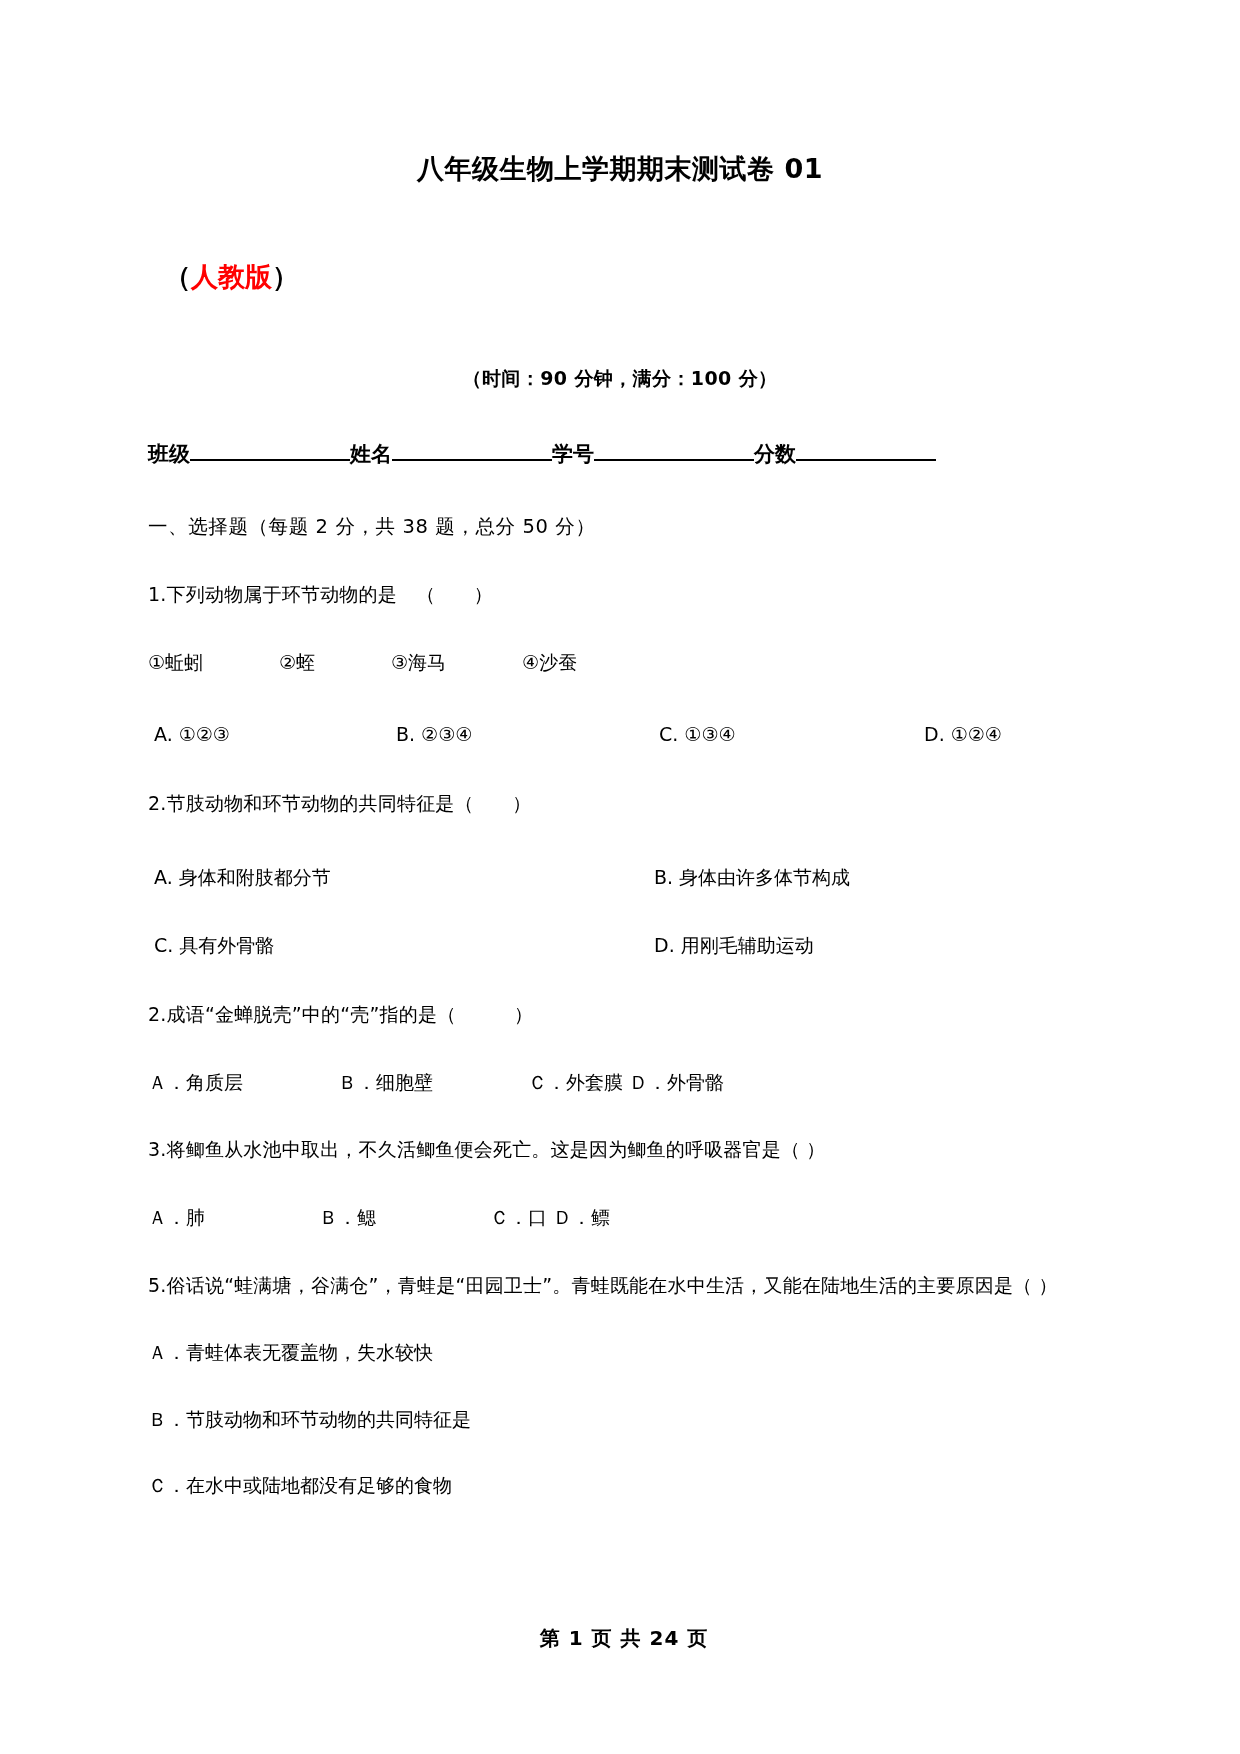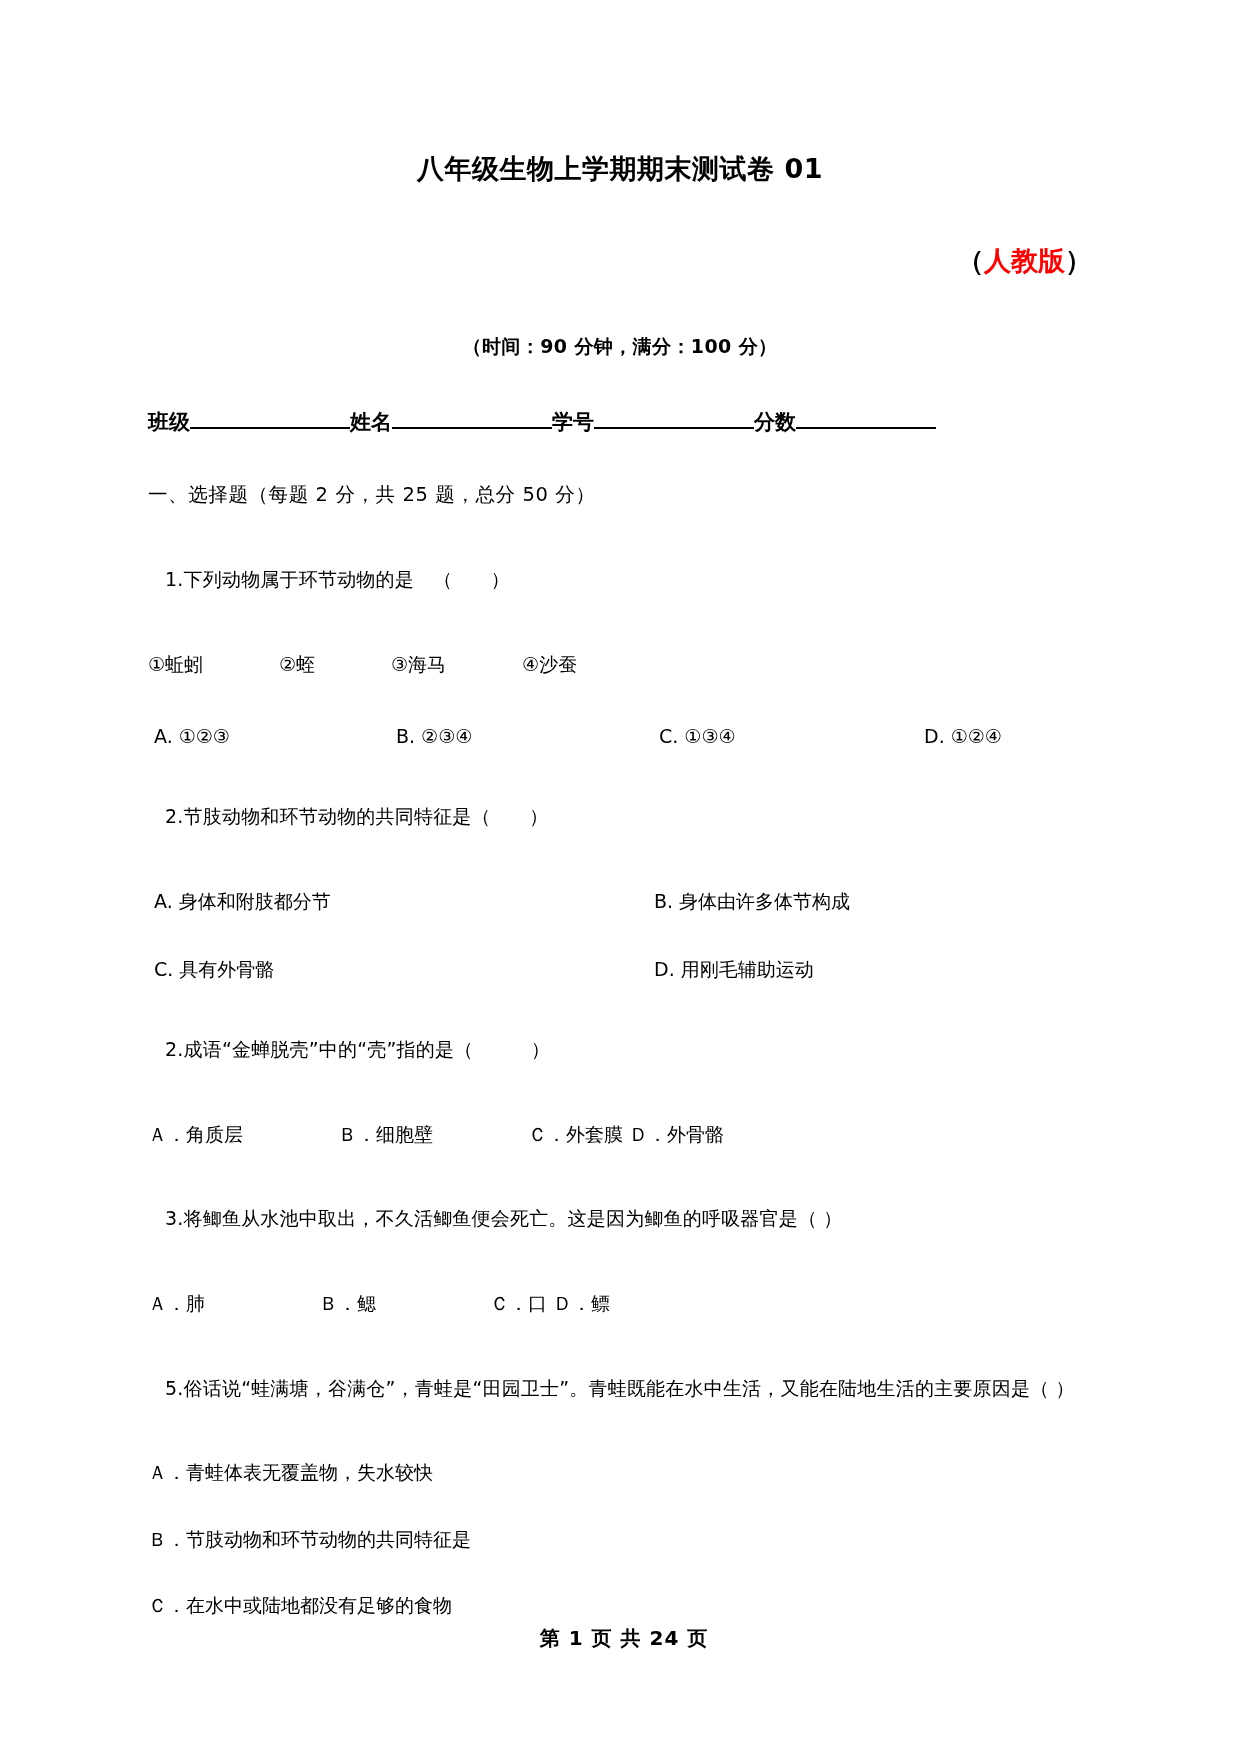--- a/index.html
+++ b/index.html
@@ -31,24 +31,24 @@
   .doc-title {
     text-align: center;
     font-size: 27px;
     font-weight: bold;
     letter-spacing: 0.5px;
     margin: 0;
     padding-top: 153px;
     line-height: 1.2;
   }
   .subtitle-line {
-    text-align: right;
+    text-align: left;
     font-size: 27px;
     font-weight: bold;
-    margin: 0;
+    margin: 16px;
     padding-top: 60px;
     line-height: 1.2;
   }
   .subtitle-paren {
     color: #000000;
   }
   .subtitle-red {
     color: #ff0000;
   }
   .exam-meta {
@@ -85,21 +85,21 @@
   
   .section-head {
     font-size: 19.5px;
     margin: 0;
     padding-top: 44px;
     line-height: 1.5;
     letter-spacing: 0.6px;
   }
   .q-stem {
     font-size: 19px;
-    margin: 17px;
+    margin: 0;
     padding-top: 38px;
     line-height: 1.62;
     letter-spacing: 0.2px;
   }
   .q-stem.wrap {
     white-space: normal;
   }
   .opt-row {
     font-size: 19px;
     margin: 6px;
@@ -151,21 +151,21 @@
   <div class="content">
 
     <h1 class="doc-title">八年级生物上学期期末测试卷 01</h1>
 
     <p class="subtitle-line"><span class="subtitle-paren">（</span><span class="subtitle-red">人教版</span><span class="subtitle-paren">）</span></p>
 
     <p class="exam-meta">（时间：90 分钟，满分：100 分）</p>
 
     <p class="info-line"><span class="info-label">班级</span><span class="blank blank-1"></span><span class="info-label">姓名</span><span class="blank blank-2"></span><span class="info-label">学号</span><span class="blank blank-3"></span><span class="info-label">分数</span><span class="blank blank-4"></span></p>
 
-    <p class="section-head">一、选择题（每题 2 分，共 25 题，总分 50 分）</p>
+    <p class="section-head">一、选择题（每题 2 分，共 38 题，总分 50 分）</p>
 
     <p class="q-stem">1.下列动物属于环节动物的是　（　　）</p>
     <p class="opt-flow">①蚯蚓　　　　②蛭　　　　③海马　　　　④沙蚕</p>
     <div class="opt-row">
       <span class="opt col-a">A. ①②③</span>
       <span class="opt col-b">B. ②③④</span>
       <span class="opt col-c">C. ①③④</span>
       <span class="opt col-d">D. ①②④</span>
     </div>
 

